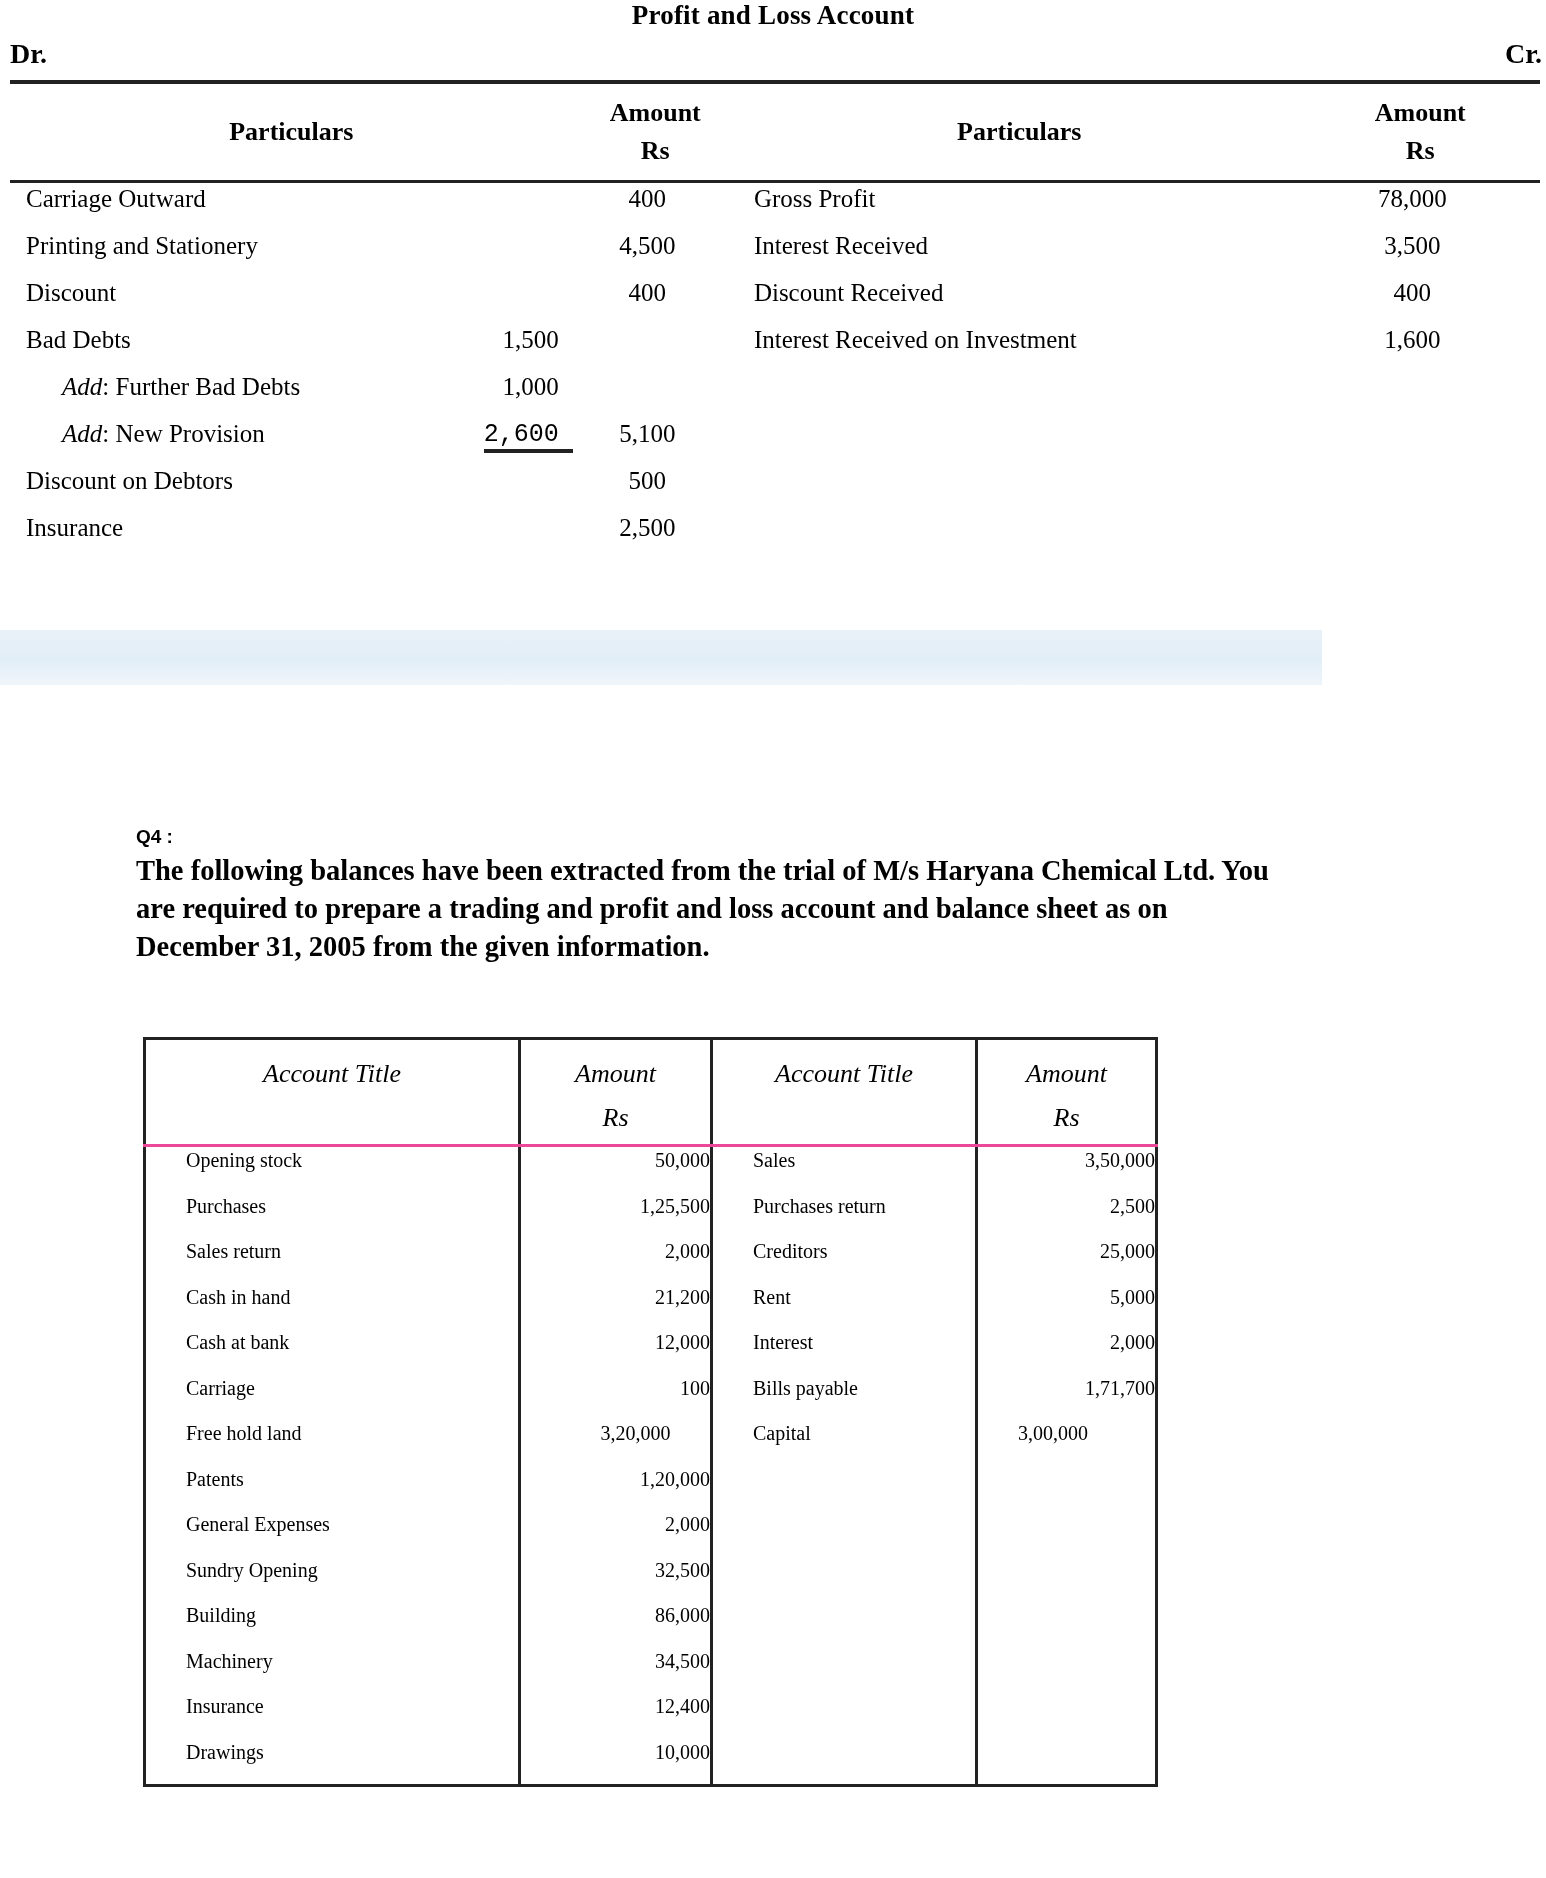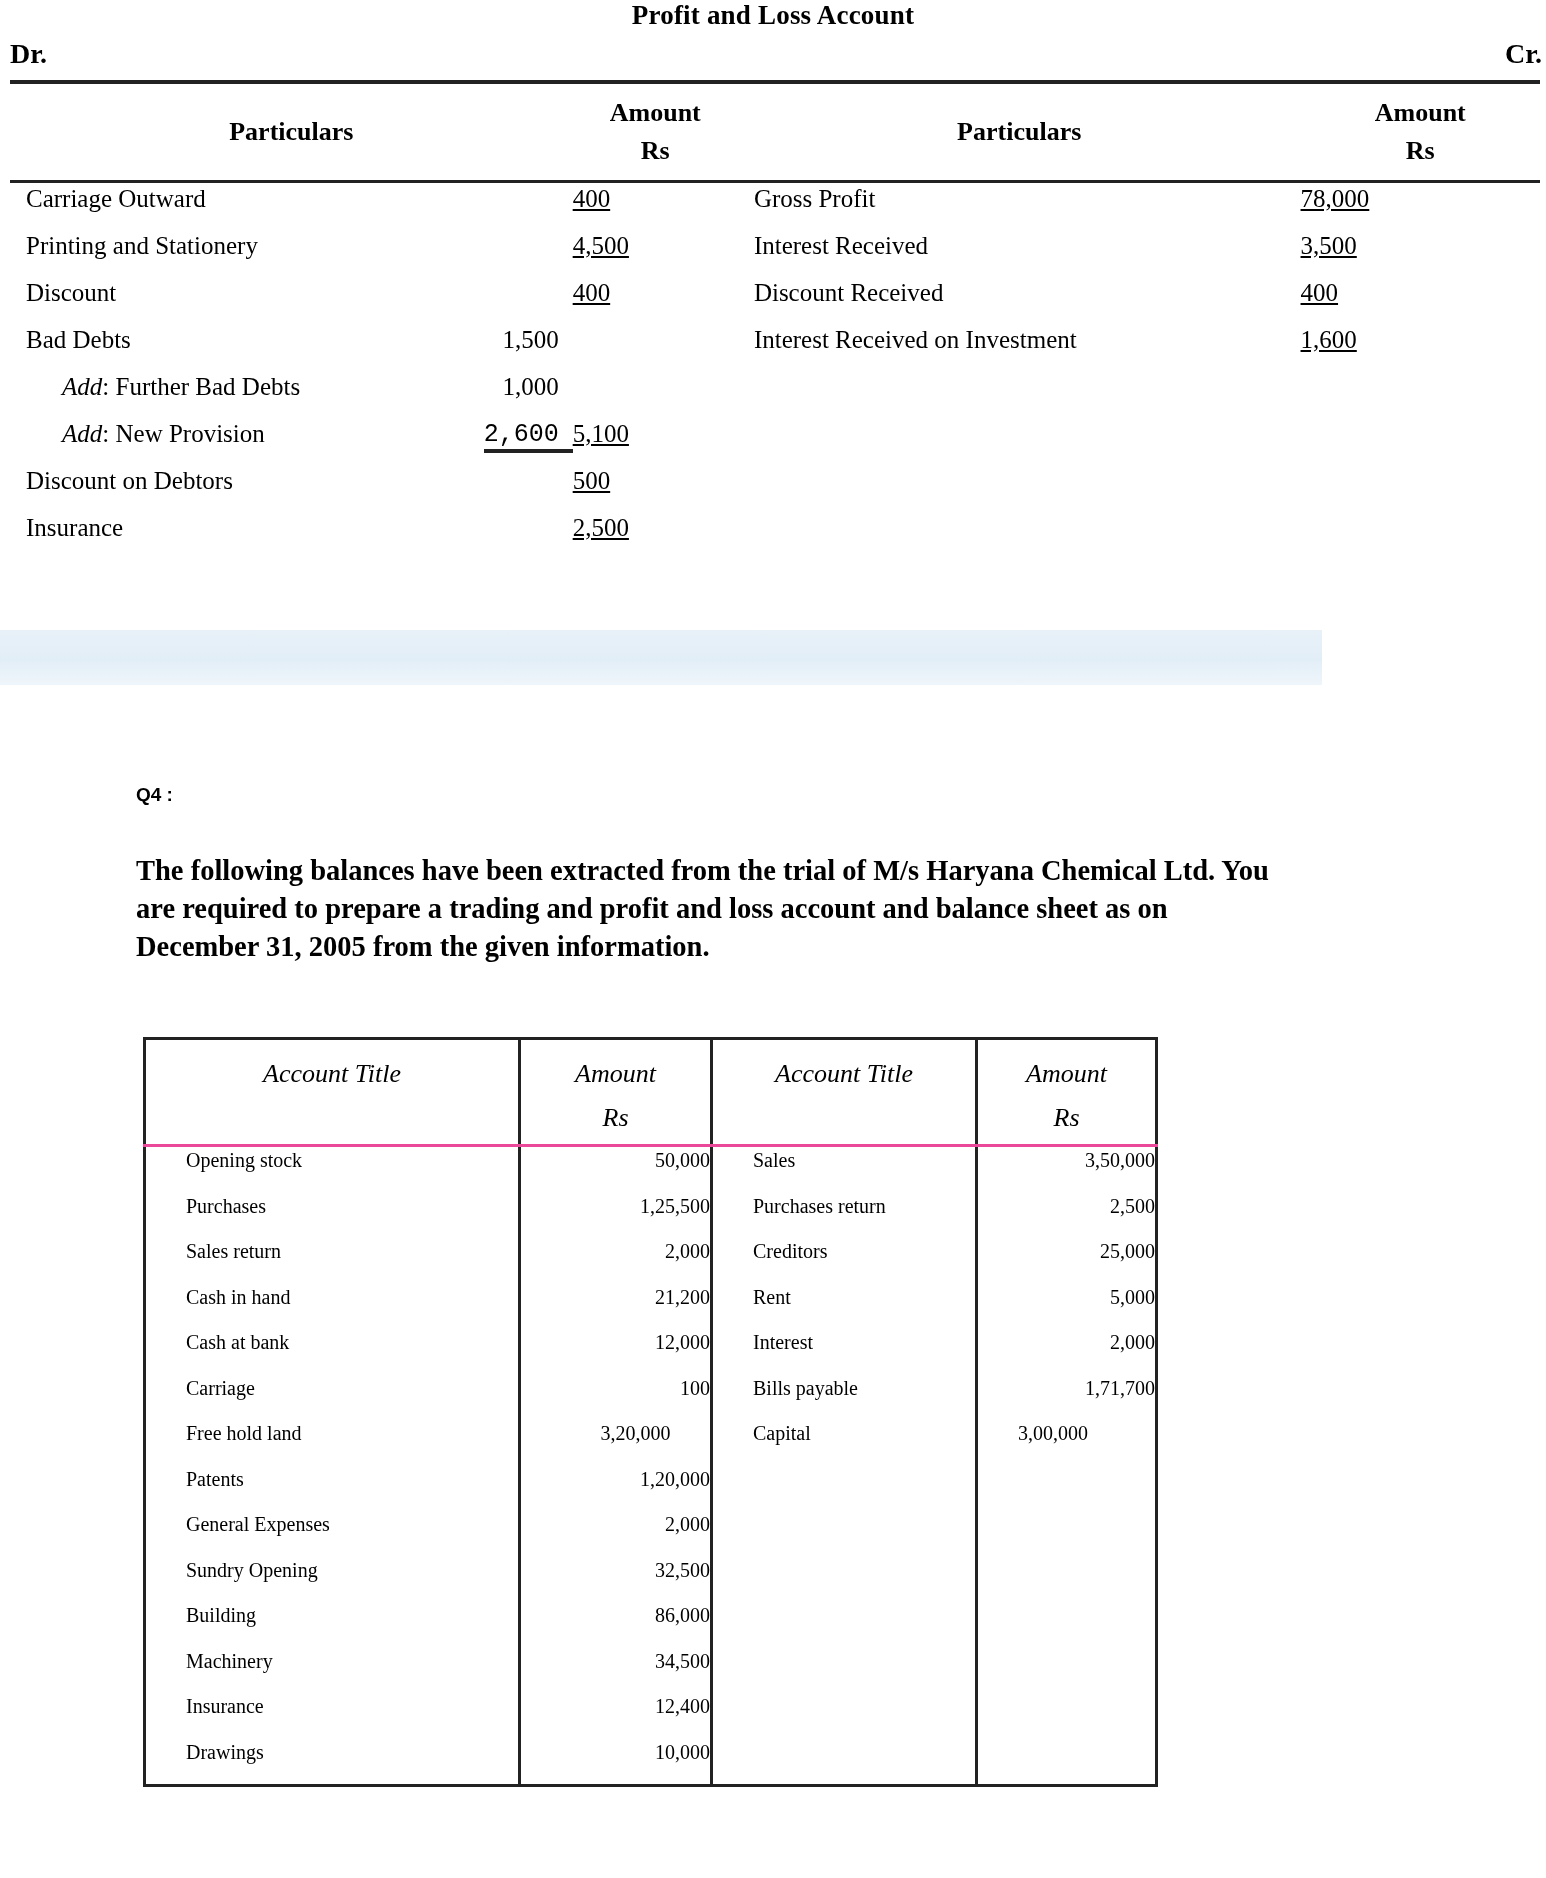--- a/index.html
+++ b/index.html
@@ -76,21 +76,21 @@
     font-size: 26px;
     line-height: 1.45;
   }
 
   #pl-table tbody td {
     height: 45px;
     font-size: 25px;
     padding-top: 2px;
   }
   .cell-left   { padding-left: 16px !important; text-align: left; }
-  .cell-right  { padding-right: 16px !important; text-align: left; text-decoration: underline; }
+  .cell-right  { padding-right: 16px !important; text-align: center; }
   .vl { border-left: 2px solid #222; }
   .vr { border-right: 2px solid #222; }
 
   
   .sub-amt {
     float: right;
     padding-right: 14px;
   }
   .sub-amt.ruled {
     border-bottom: 4px solid #222;
@@ -114,21 +114,21 @@
     top: 628px;
     width: 1546px;
     height: 6px;
     background: #ffffff;
   }
 
   
   #q4-label {
     position: absolute;
     left: 136px;
-    top: 784px;
+    top: 826px;
     font-family: "Liberation Sans", "DejaVu Sans", sans-serif;
     font-size: 19px;
     font-weight: bold;
     text-align: right;
   }
   #q4-text {
     position: absolute;
     left: 136px;
     top: 852px;
     width: 1140px;

